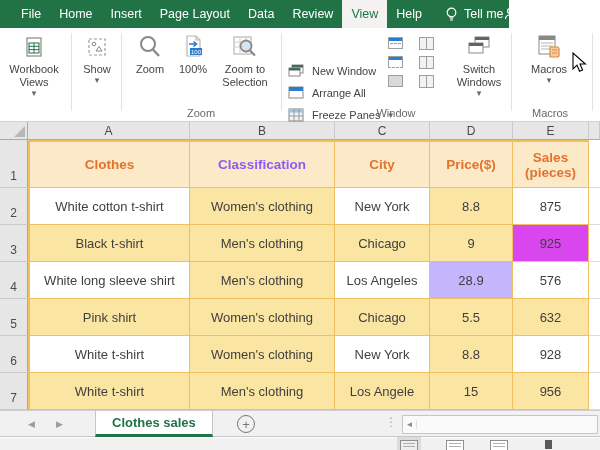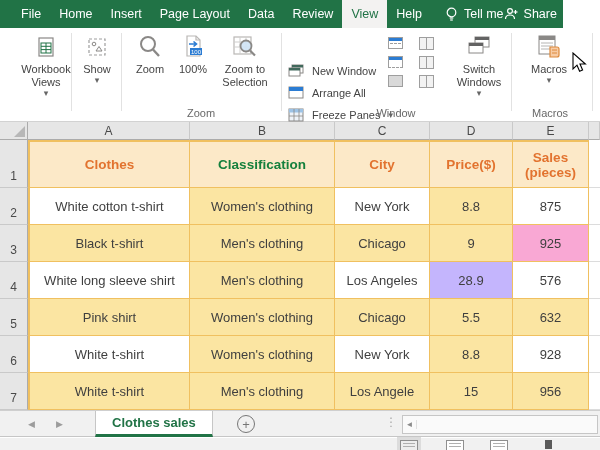--- a/index.html
+++ b/index.html
@@ -5,21 +5,21 @@
   * { box-sizing: border-box; }
   html,body { margin:0; padding:0; }
   body {
     width:600px; height:450px; overflow:hidden; position:relative;
     font-family:"Liberation Sans", sans-serif; background:#fff;
     -webkit-font-smoothing:antialiased;
   }
 
   
   .menubar {
-    position:absolute; top:0; left:0; width:563px; height:28px;
+    position:absolute; top:0; left:0; width:509px; height:28px;
     background:#217346; display:flex; align-items:stretch; color:#fff;
     font-size:12.5px;
   }
   .menubar-tabs { display:flex; align-items:stretch; padding-left:12px; }
   .mtab { display:flex; align-items:center; padding:0 9px; white-space:nowrap; cursor:default; }
   .mtab.active { background:#f3f2f1; color:#217346; }
   .tellme { display:flex; align-items:center; gap:6px; margin-left:14px; white-space:nowrap; }
   .share { margin-left:auto; display:flex; align-items:center; gap:6px; padding-right:14px; white-space:nowrap; }
 
   
@@ -157,21 +157,21 @@
         <line x1="11.5" y1="3" x2="11.5" y2="7" stroke="#fff" stroke-width="1.2"></line>
         <line x1="9.5" y1="5" x2="13.5" y2="5" stroke="#fff" stroke-width="1.2"></line>
       </svg>
     </span>
     <span>Share</span>
   </div>
 </div>
 
 <div class="ribbon">
 
-  <div class="bigbtn" style="left:16px;width:60px;">
+  <div class="bigbtn" style="left:4px;width:60px;">
     <div class="bicon">
       <svg width="24" height="24" viewBox="0 0 24 24">
         <rect x="5" y="3" width="14" height="18" fill="#fff" stroke="#8a8886" stroke-width="1.2"></rect>
         <rect x="7" y="8" width="10" height="10" fill="none" stroke="#217346" stroke-width="1"></rect>
         <line x1="7" y1="11.3" x2="17" y2="11.3" stroke="#217346" stroke-width="1"></line>
         <line x1="7" y1="14.6" x2="17" y2="14.6" stroke="#217346" stroke-width="1"></line>
         <line x1="12" y1="8" x2="12" y2="18" stroke="#217346" stroke-width="1"></line>
       </svg>
     </div>
     <span>Workbook Views</span>
@@ -326,42 +326,42 @@
       <div class="chcell" style="width: 162px; height: 18px;">A</div>
       <div class="chcell" style="width: 145px; height: 18px;">B</div>
       <div class="chcell" style="width: 95px; height: 18px;">C</div>
       <div class="chcell" style="width: 83px; height: 18px;">D</div>
       <div class="chcell" style="width: 76px; height: 18px;">E</div>
       <div class="chcell fsl strip" style="width: 11px; height: 18px;"></div>
     </div>
     <div class="gridrow hdrrow">
       <div class="rn" style="width: 28px; height: 48px;">1</div>
       <div class="tcell first" style="width: 162px; height: 48px; background: rgb(252, 233, 200); color: rgb(226, 115, 47);">Clothes</div>
-      <div class="tcell" style="width: 145px; height: 48px; background: rgb(252, 233, 200); color: #15803d;">Classification</div>
+      <div class="tcell" style="width: 145px; height: 48px; background: rgb(252, 233, 200); color: #8b5cf6;">Classification</div>
       <div class="tcell" style="width: 95px; height: 48px; background: rgb(252, 233, 200); color: rgb(226, 115, 47);">City</div>
       <div class="tcell" style="width: 83px; height: 48px; background: rgb(252, 233, 200); color: rgb(226, 115, 47);">Price($)</div>
       <div class="tcell" style="width: 76px; height: 48px; background: rgb(252, 233, 200); color: rgb(226, 115, 47);">Sales (pieces)</div>
       <div class="fsl" style="width: 11px; height: 48px;"></div>
     </div>
     <div class="gridrow">
       <div class="rn" style="width: 28px; height: 37px;">2</div>
       <div class="tcell first" style="width: 162px; height: 37px; background: rgb(255, 255, 255);">White cotton t-shirt</div>
       <div class="tcell" style="width: 145px; height: 37px; background: rgb(251, 229, 162);">Women's clothing</div>
       <div class="tcell" style="width: 95px; height: 37px; background: rgb(255, 255, 255);">New York</div>
       <div class="tcell" style="width: 83px; height: 37px; background: rgb(251, 229, 162);">8.8</div>
       <div class="tcell" style="width: 76px; height: 37px; background: rgb(255, 255, 255);">875</div>
       <div class="fsl" style="width: 11px; height: 37px;"></div>
     </div>
     <div class="gridrow">
       <div class="rn" style="width: 28px; height: 37px;">3</div>
       <div class="tcell first" style="width: 162px; height: 37px; background: rgb(251, 229, 162);">Black t-shirt</div>
       <div class="tcell" style="width: 145px; height: 37px; background: rgb(251, 229, 162);">Men's clothing</div>
       <div class="tcell" style="width: 95px; height: 37px; background: rgb(251, 229, 162);">Chicago</div>
       <div class="tcell" style="width: 83px; height: 37px; background: rgb(251, 229, 162);">9</div>
-      <div class="tcell" style="width: 76px; height: 37px; background: #f9a8d4;">925</div>
+      <div class="tcell" style="width: 76px; height: 37px; background: #d946ef;">925</div>
       <div class="fsl" style="width: 11px; height: 37px;"></div>
     </div>
     <div class="gridrow">
       <div class="rn" style="width: 28px; height: 37px;">4</div>
       <div class="tcell first" style="width: 162px; height: 37px; background: rgb(255, 255, 255);">White long sleeve shirt</div>
       <div class="tcell" style="width: 145px; height: 37px; background: rgb(251, 229, 162);">Men's clothing</div>
       <div class="tcell" style="width: 95px; height: 37px; background: rgb(255, 255, 255);">Los Angeles</div>
       <div class="tcell" style="width: 83px; height: 37px; background: #c4b5fd;">28.9</div>
       <div class="tcell" style="width: 76px; height: 37px; background: rgb(255, 255, 255);">576</div>
       <div class="fsl" style="width: 11px; height: 37px;"></div>

